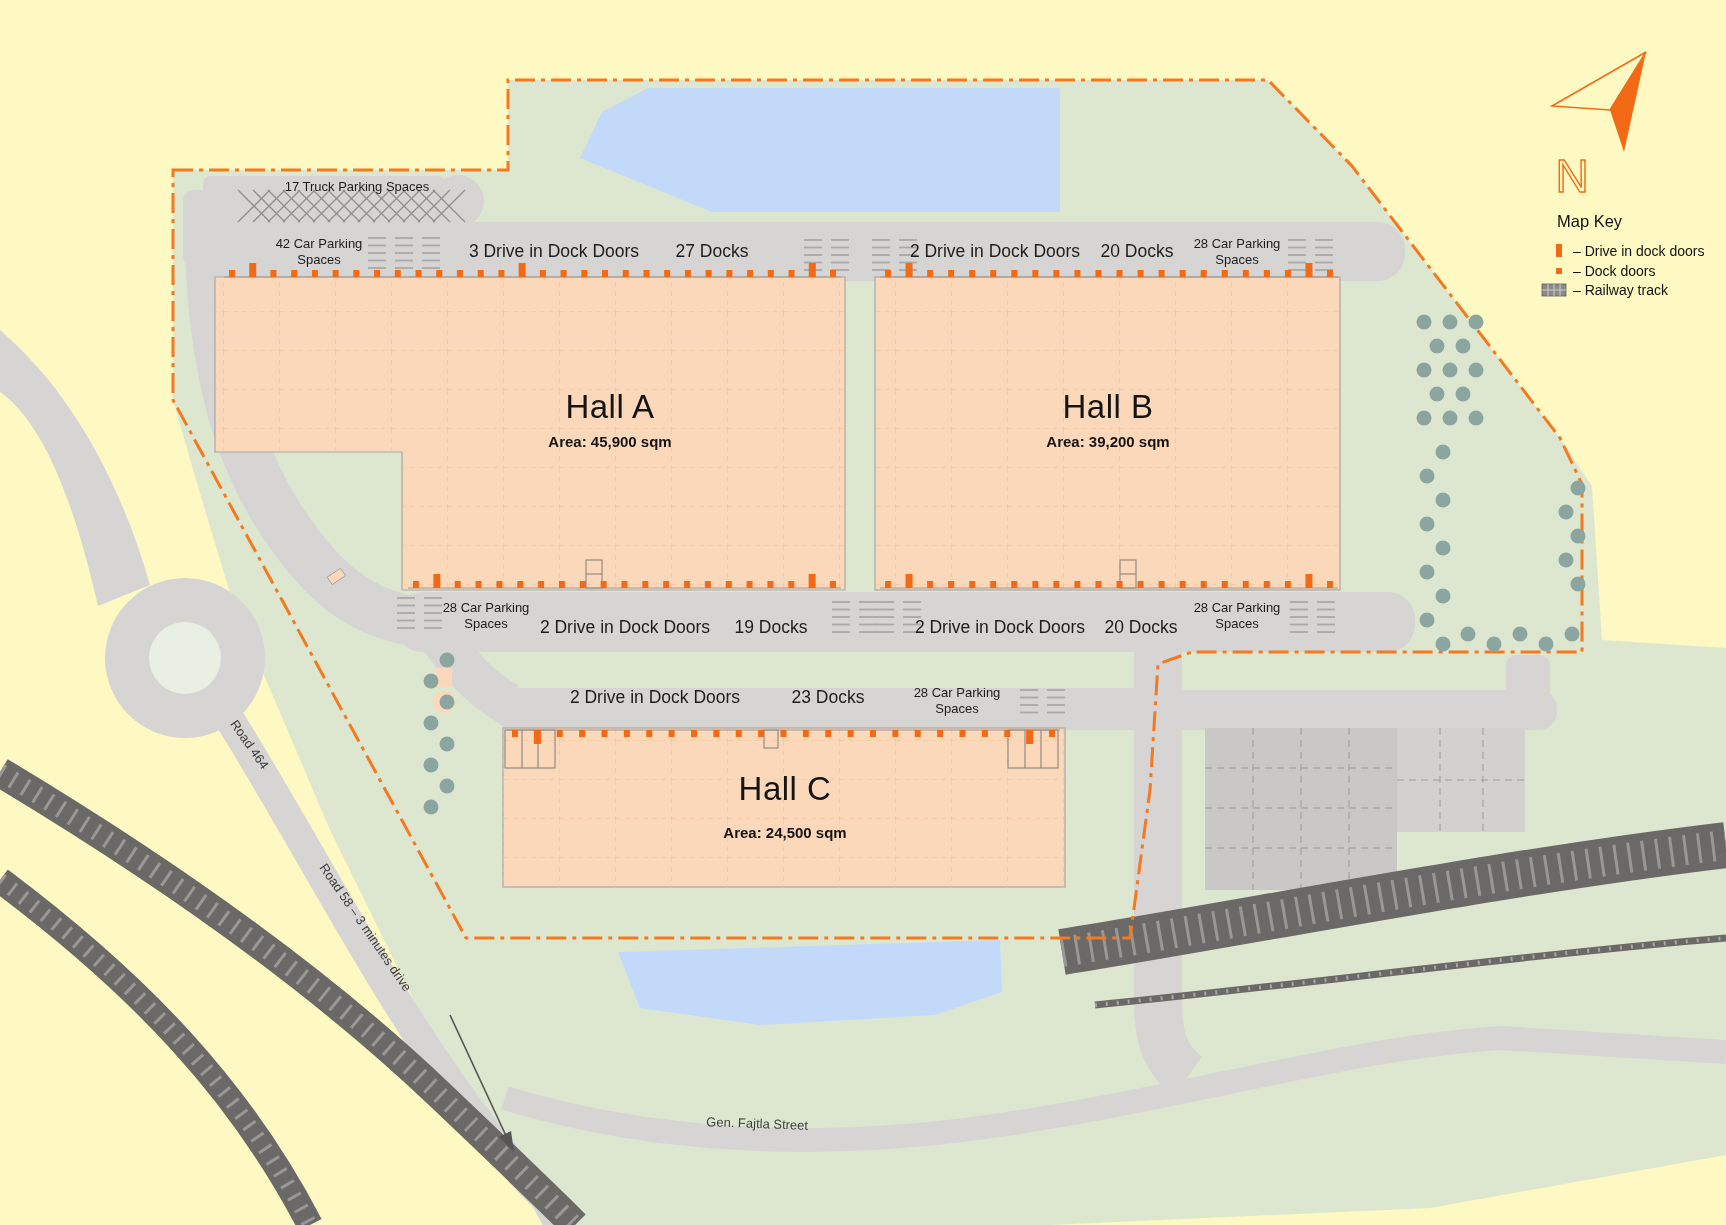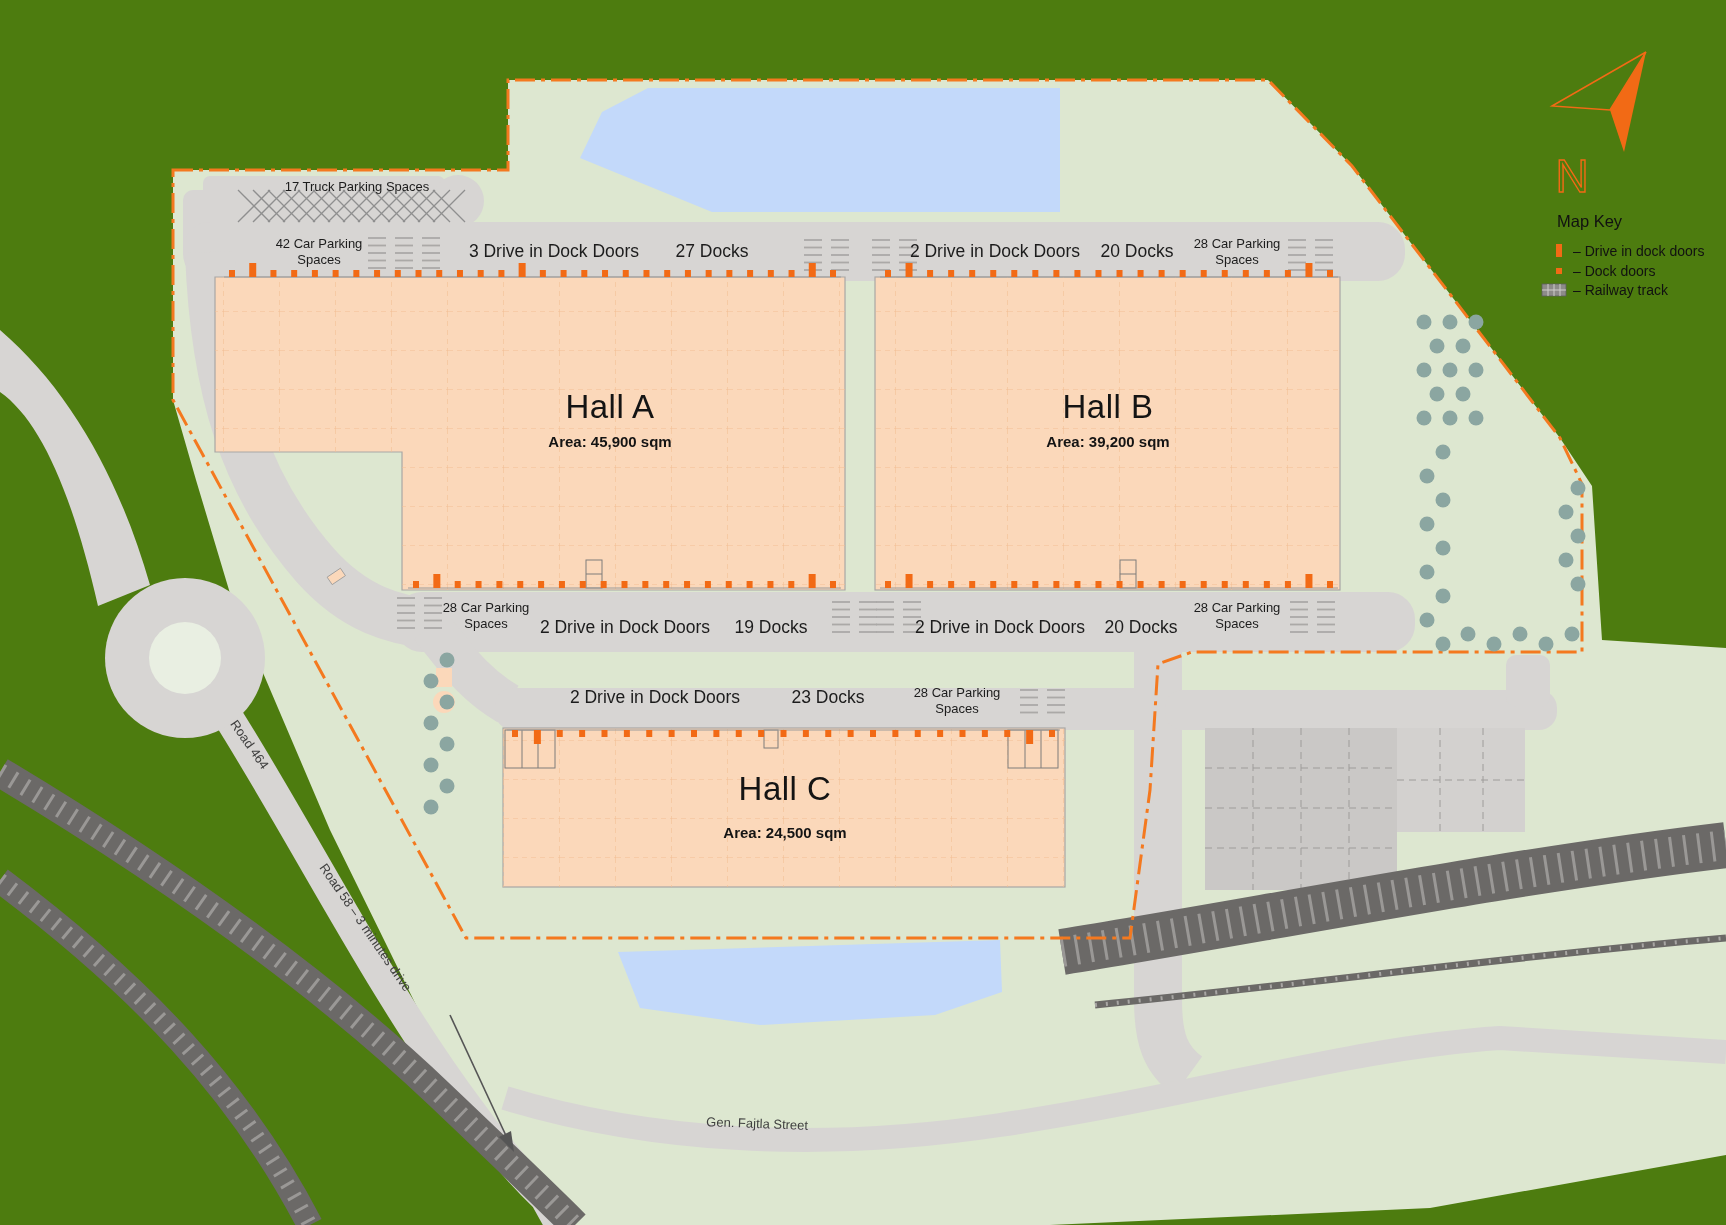--- a/index.html
+++ b/index.html
@@ -1,16 +1,16 @@
 <!DOCTYPE html>
 <html><head>
 <meta charset="utf-8">
 <style>
   html,body{margin:0;padding:0;background:#ffffff;}
-  #stage{position:relative;width:1726px;height:1225px;background:#4d7c0f;overflow:hidden;
+  #stage{position:relative;width:1726px;height:1225px;background:#fef9c3;overflow:hidden;
          font-family:"Liberation Sans",sans-serif;}
   svg{position:absolute;left:0;top:0;}
   text{text-anchor:middle;}
   .t-hall   {font:500 33px "Liberation Sans",sans-serif; fill:#141414; letter-spacing:.5px;}
   .t-area   {font:700 15px "Liberation Sans",sans-serif; fill:#141414;}
   .t-dock   {font:400 17.5px "Liberation Sans",sans-serif; fill:#1c1c1c;}
   .t-small  {font:400 13px "Liberation Sans",sans-serif; fill:#1c1c1c;}
   .t-keytitle{font:500 16.5px "Liberation Sans",sans-serif; fill:#111; text-anchor:start;}
   .t-key    {font:400 14px "Liberation Sans",sans-serif; fill:#111; text-anchor:start;}
   .t-road   {font:400 13px "Liberation Sans",sans-serif; fill:#3f3f3f;}

